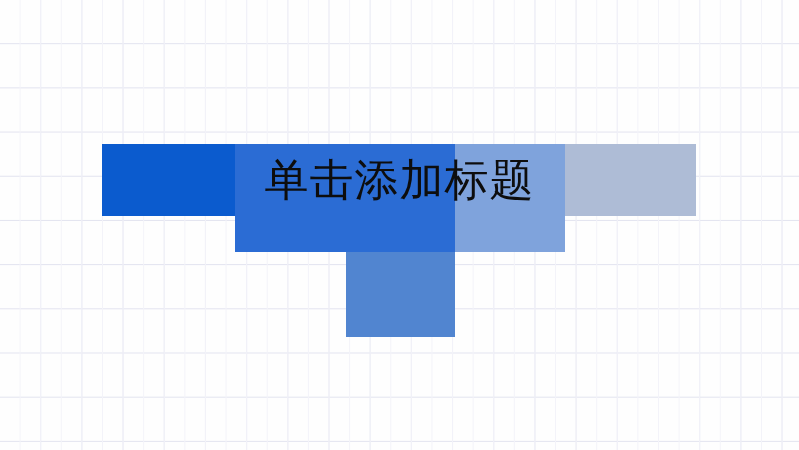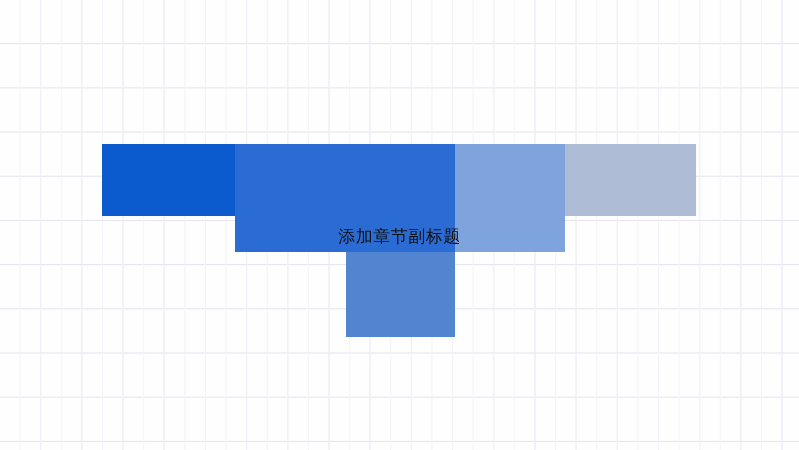--- a/index.html
+++ b/index.html
@@ -106,17 +106,17 @@
   <div class="band-block" id="block-deep"></div>
 
   <div class="band-block" id="block-primary"></div>
 
   <div class="band-block" id="block-light"></div>
 
   <div class="band-block" id="block-muted"></div>
 
   <div class="band-block" id="block-number"></div>
 
+  <div id="title-text">单击添加标题</div>
 
-  <div id="subtitle-text">添加章节副标题</div>
 
 
 </div>
 
 </body></html>

